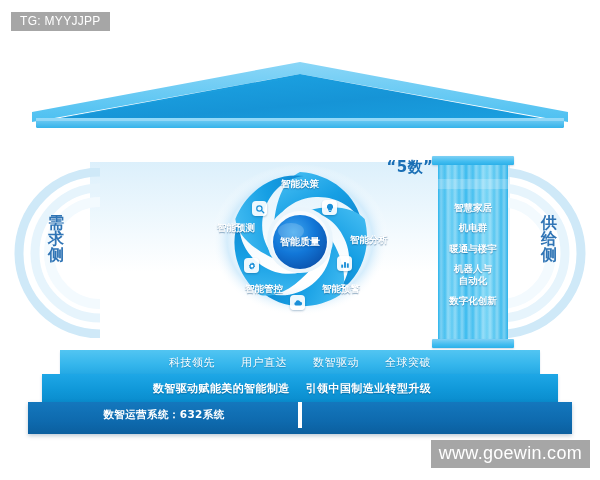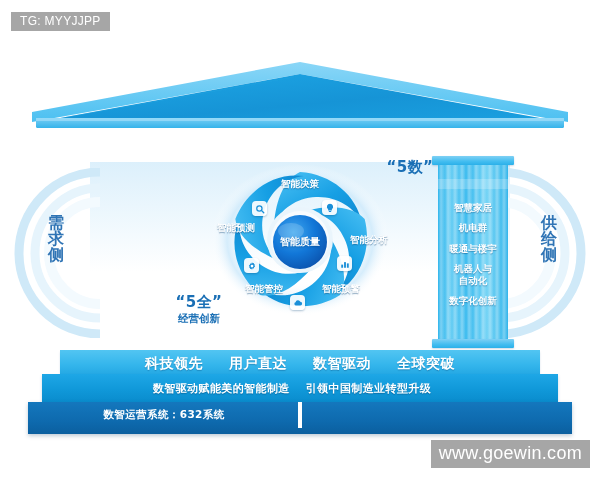--- a/index.html
+++ b/index.html
@@ -270,22 +270,22 @@
     width: 480px; height: 24px;
     background: linear-gradient(180deg,#52c5f2 0%,#35b6ec 60%,#25a9e4 100%);
     box-shadow: 0 2px 2px rgba(0,70,130,.15);
   }
   #tier1 .row {
     position: absolute; left: 0; right: 0; top: 5px;
     display: flex; justify-content: center; gap: 26px;
   }
   #tier1 .chip {
     color: #ffffff;
-    font-size: 14px;
-    font-weight: 700;
+    font-size: 11px;
+    font-weight: 400;
     letter-spacing: .5px;
     text-shadow: 0 1px 1px rgba(0,60,110,.35);
   }
 
   #tier2 {
     position: absolute;
     left: 42px; top: 374px;
     width: 516px; height: 28px;
     background: linear-gradient(180deg,#1ea7e6 0%,#0f97d8 60%,#0a8ccd 100%);
     box-shadow: 0 2px 3px rgba(0,70,130,.2);
@@ -488,24 +488,20 @@
   <div class="node-icon" id="ico-4">
     <svg width="10" height="10" viewBox="0 0 16 16">
         <circle cx="7" cy="7" r="4.2" fill="none" stroke="#1a8fd8" stroke-width="2"></circle>
         <line x1="10.2" y1="10.2" x2="14" y2="14" stroke="#1a8fd8" stroke-width="2.2" stroke-linecap="round"></line>
       </svg>
   </div>
 
   <div class="callout" id="callout-top">
     <div class="big">“5数”</div>
   </div>
-  <div class="callout" id="callout-bot">
-    <div class="big">“5全”</div>
-    <div class="small">经营创新</div>
-  </div>
 
   <div id="tier1">
     <div class="row">
       <span class="chip">科技领先</span>
       <span class="chip">用户直达</span>
       <span class="chip">数智驱动</span>
       <span class="chip">全球突破</span>
     </div>
   </div>
 

